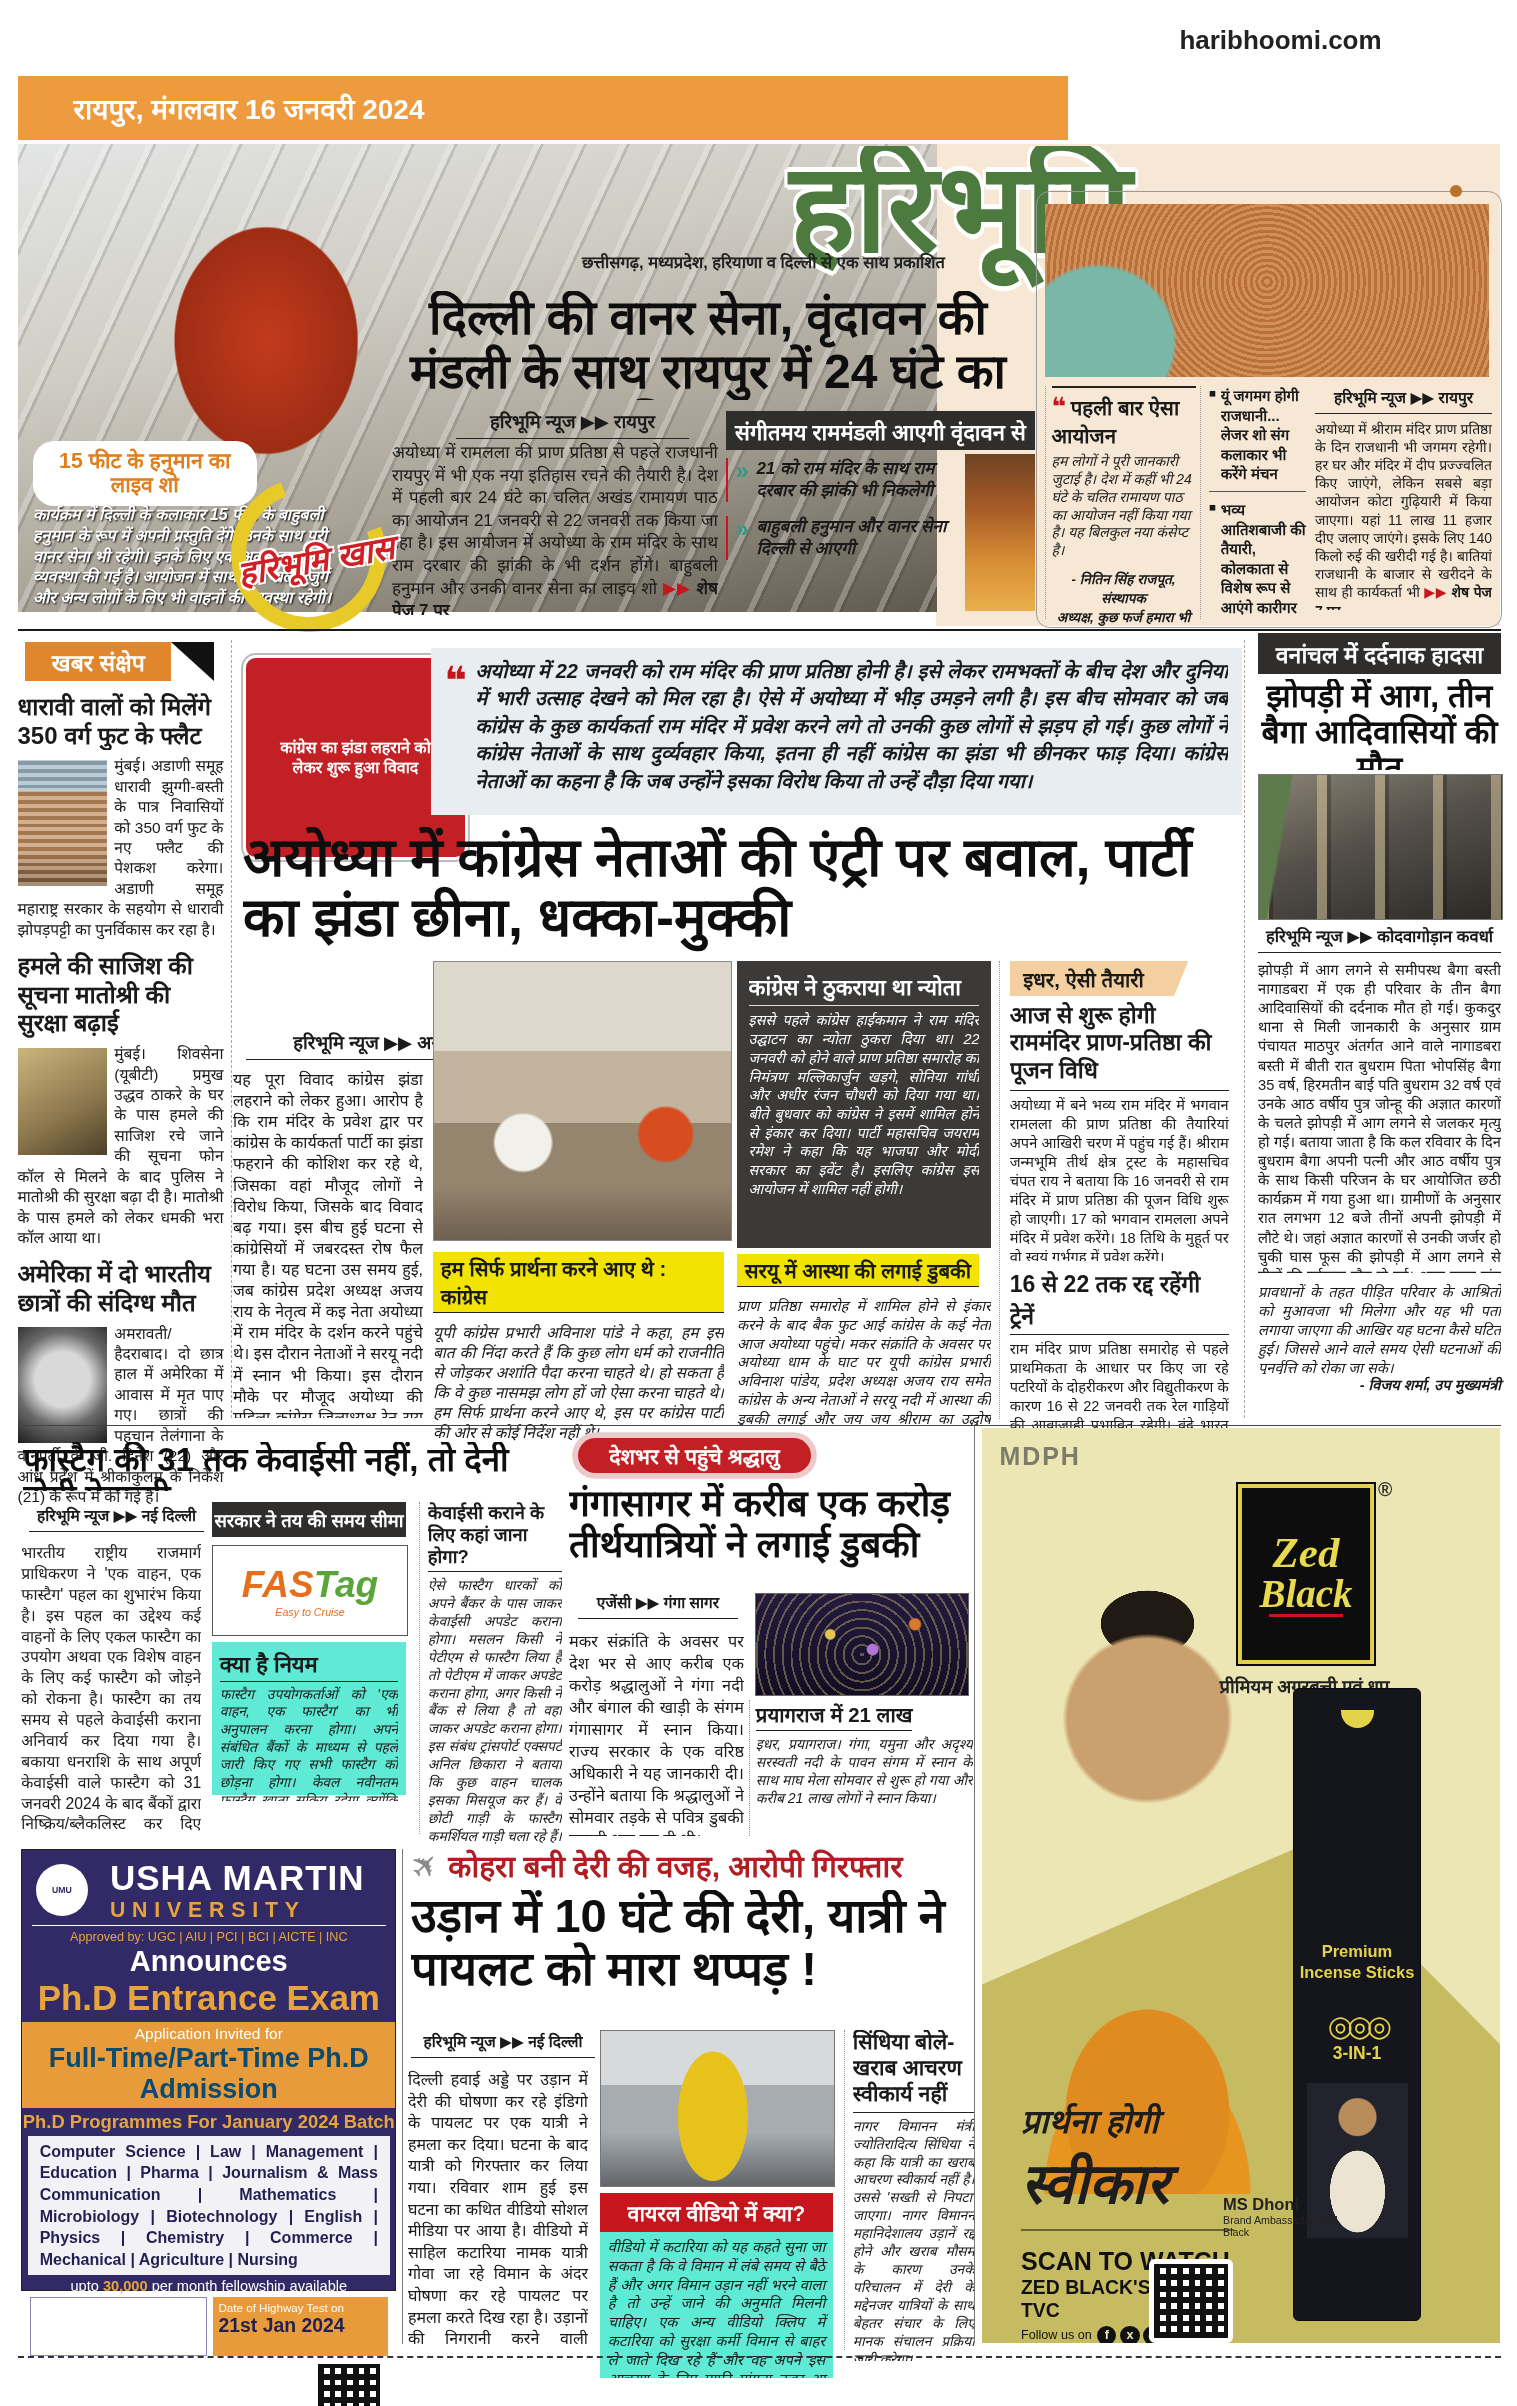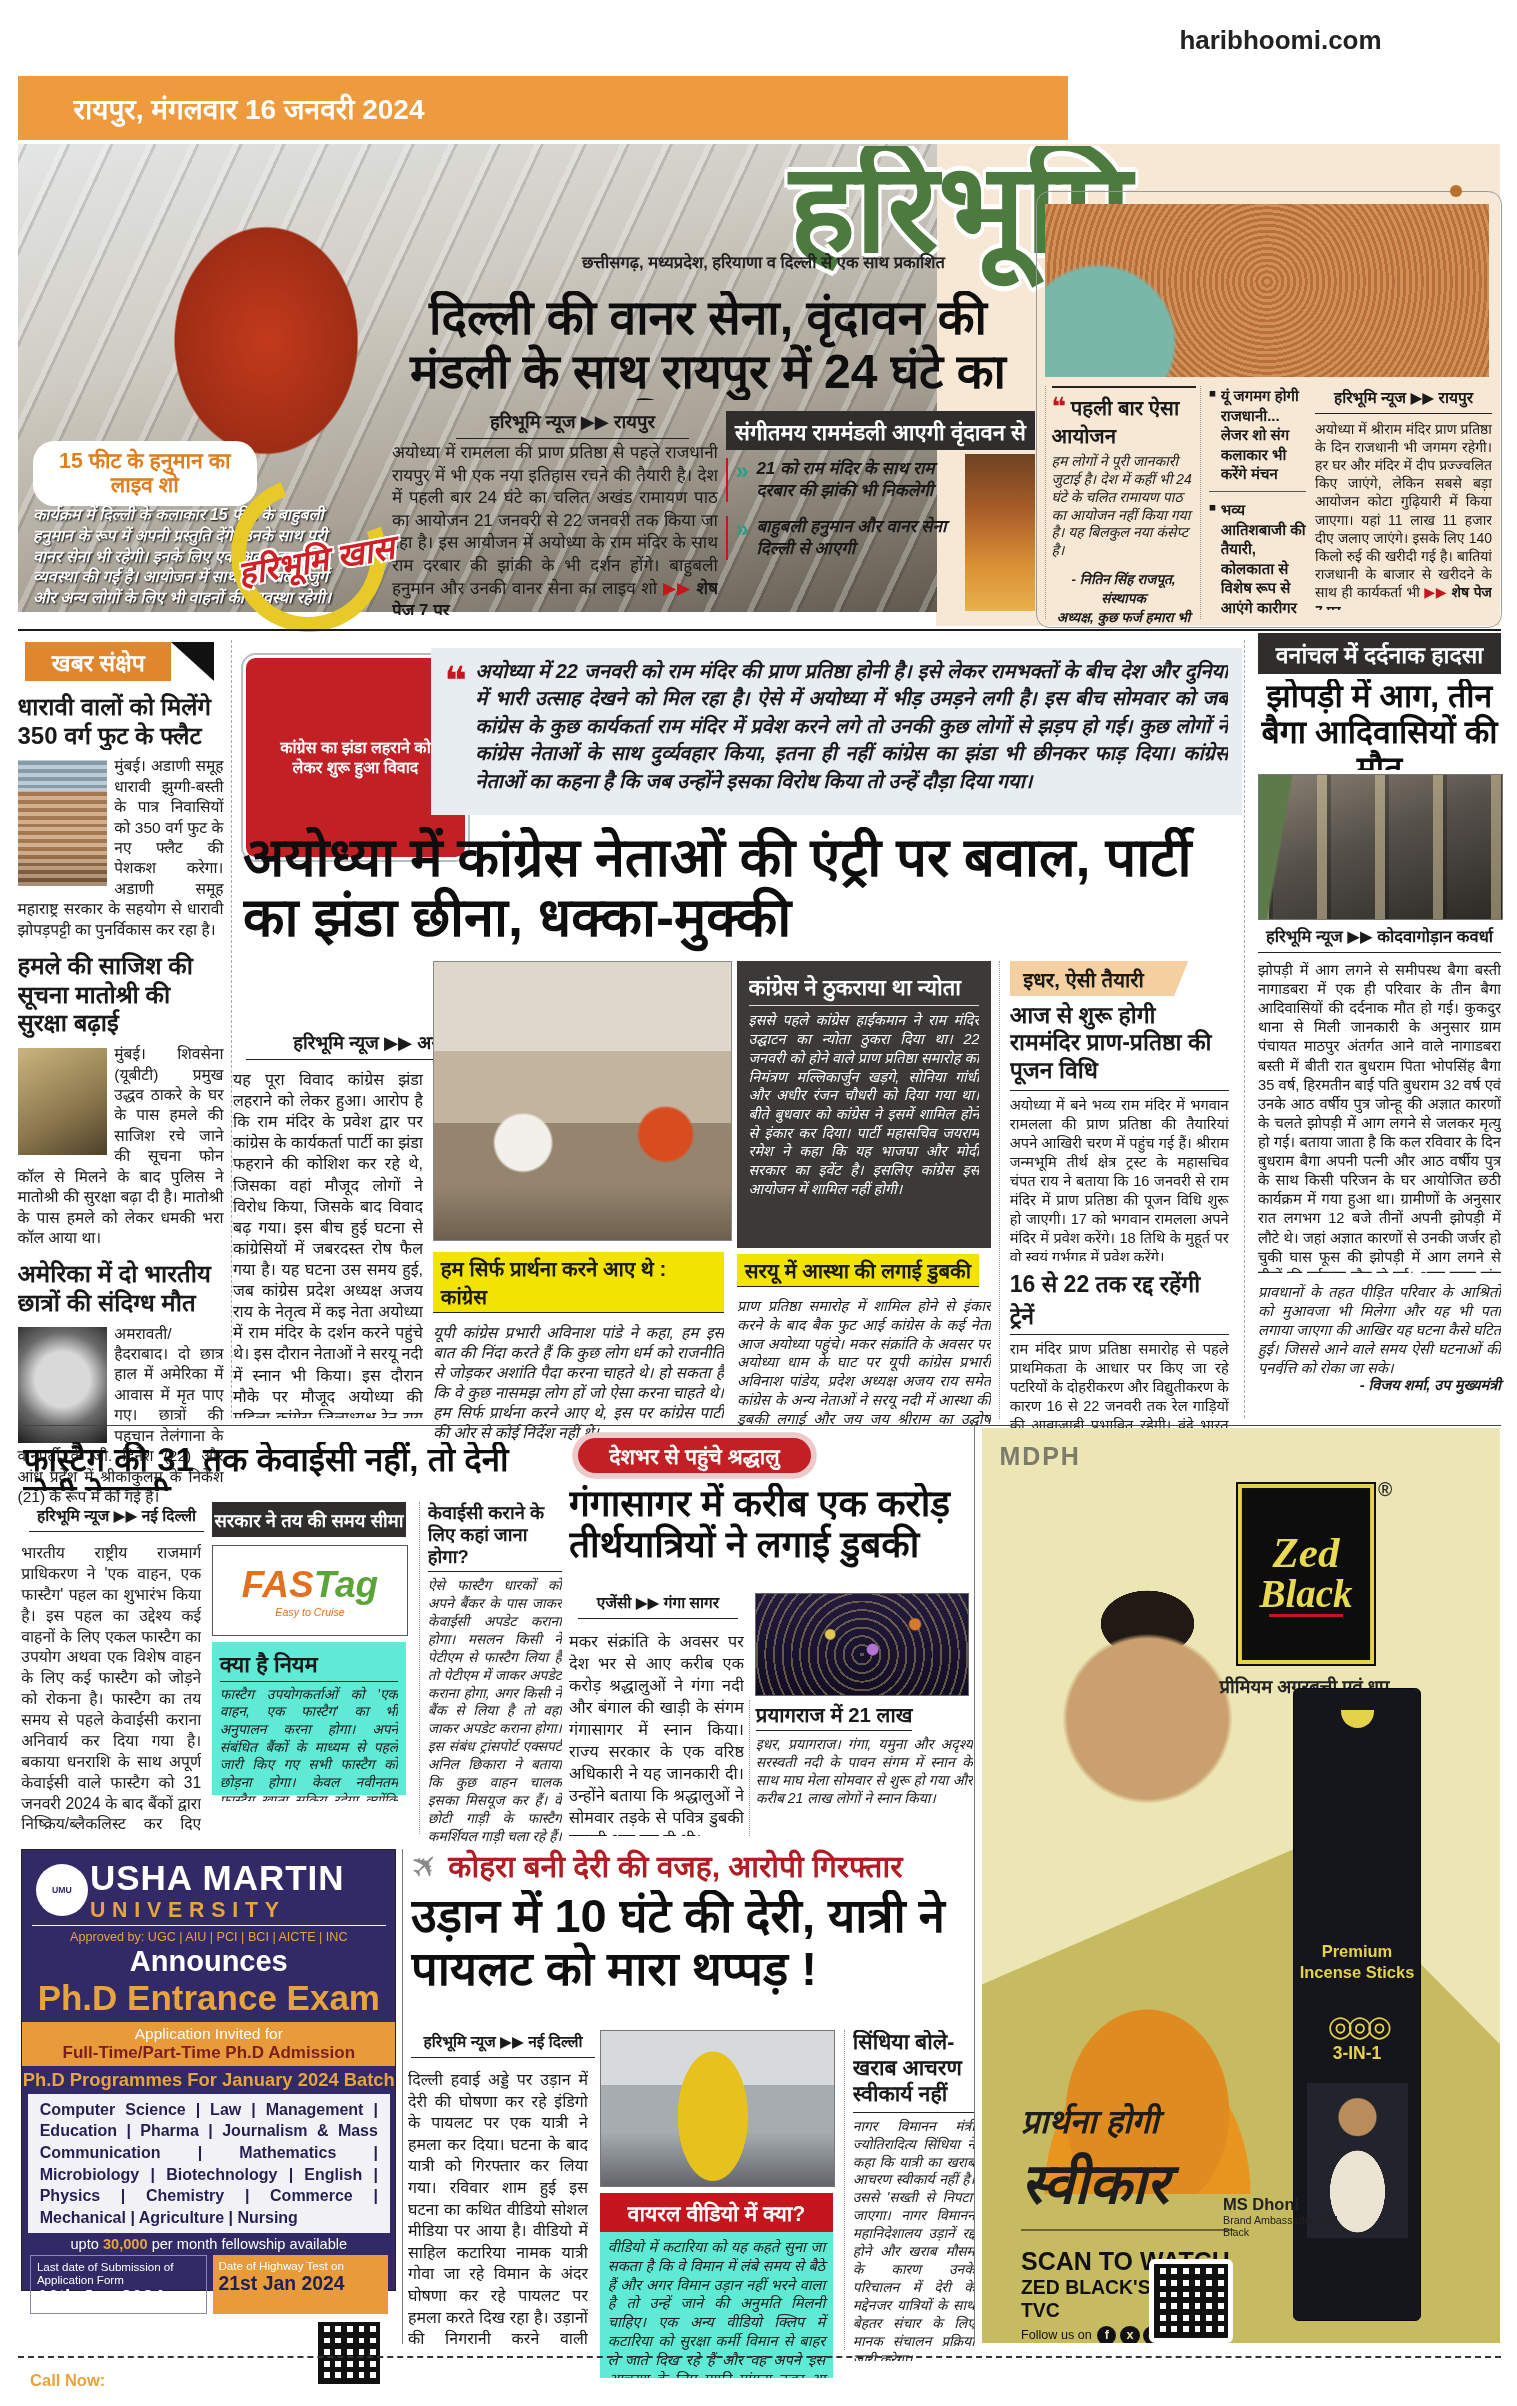--- a/index.html
+++ b/index.html
@@ -257,33 +257,33 @@
   <div class="abs hdl ovh" style="left:569px;top:1483px;width:400px;height:97px;font-size:37px;">गंगासागर में करीब एक करोड़ तीर्थयात्रियों ने लगाई डुबकी</div>
   <div class="abs byline" style="left:578px;top:1591px;width:160px;font-size:15.5px;">एजेंसी ▶▶ गंगा सागर</div>
   <div class="abs just ovh" style="left:569px;top:1630px;width:175px;height:206px;font-size:16.3px;line-height:1.35;">मकर संक्रांति के अवसर पर देश भर से आए करीब एक करोड़ श्रद्धालुओं ने गंगा नदी और बंगाल की खाड़ी के संगम गंगासागर में स्नान किया। राज्य सरकार के एक वरिष्ठ अधिकारी ने यह जानकारी दी। उन्होंने बताया कि श्रद्धालुओं ने सोमवार तड़के से पवित्र डुबकी लगानी शुरू कर दी थी।</div>
   <div class="abs night-photo" style="left:755px;top:1593px;width:212px;height:101px;border:1px solid #666;"></div>
   <div class="abs vdot" style="left:749px;top:1700px;width:217px;height:136px;padding-left:5.8px;">
     <div class="b" style="font-size:20.4px;border-bottom:1.9px solid #222;display:inline-block;padding-bottom:1.9px;">प्रयागराज में 21 लाख</div>
     <div class="i just ovh" style="font-size:14px;line-height:1.3;height:97px;margin-top:3.9px;">इधर, प्रयागराज। गंगा, यमुना और अदृश्य सरस्वती नदी के पावन संगम में स्नान के साथ माघ मेला सोमवार से शुरू हो गया और करीब 21 लाख लोगों ने स्नान किया।</div>
   </div>
 
   <div class="abs navy" style="left:21.3px;top:1849px;width:375px;height:442px;border:1.9px solid #222;box-sizing:border-box;">
-    <div style="display:flex;align-items:center;gap:2px;padding:7.8px 9.7px 1.9px 13.6px;">
+    <div style="display:flex;align-items:center;gap:22px;padding:7.8px 9.7px 1.9px 13.6px;">
       <div style="width:52px;height:52px;border-radius:50%;background:#fff;display:flex;align-items:center;justify-content:center;font-size:8.7px;color:#312a66;text-align:center;font-weight:bold;">UMU</div>
       <div>
         <div class="b" style="font-size:35px;letter-spacing:1px;">USHA MARTIN</div>
         <div class="b" style="font-size:21.3px;color:#e7a33c;letter-spacing:6.8px;">UNIVERSITY</div>
       </div>
     </div>
     <div class="ctr" style="font-size:12.6px;color:#e7a33c;border-top:1.9px solid #fff;padding-top:3.9px;margin:0 9.7px;">Approved by: UGC | AIU | PCI | BCI | AICTE | INC</div>
     <div class="ctr b" style="font-size:29px;margin-top:1.9px;">Announces</div>
     <div class="ctr b" style="font-size:35px;color:#e7a33c;">Ph.D Entrance Exam</div>
     <div class="orangebg ctr" style="margin-top:3.9px;padding:2.9px 0;">
       <div style="font-size:15.5px;color:#fff;">Application Invited for</div>
-      <div class="b" style="font-size:17px;color:#7f1d1d;">Full-Time/Part-Time Ph.D Admission</div>
+      <div class="b" style="font-size:27px;color:#0c4a6e;">Full-Time/Part-Time Ph.D Admission</div>
     </div>
     <div class="ctr b" style="font-size:18.4px;color:#e7a33c;padding:2.9px 0;">Ph.D Programmes For January 2024 Batch</div>
     <div style="background:#f2f2f6;color:#241f52;font-weight:800;font-size:16px;line-height:1.35;text-align:justify;padding:4.9px 11.6px;margin:0 5.8px;">Computer Science | Law | Management | Education | Pharma | Journalism &amp; Mass Communication | Mathematics | Microbiology | Biotechnology | English | Physics | Chemistry | Commerce | Mechanical | Agriculture | Nursing</div>
     <div class="ctr" style="font-size:14.6px;padding:2.9px 0;">
       <span>upto</span>
       <span class="b" style="color:#e7a33c;">30,000</span>
       <span>per month fellowship available</span>
     </div>
     <div style="display:flex;gap:5.8px;padding:0 7.8px;">
       <div style="flex:1;border:1px solid #8a86b8;padding:3.9px 5.8px;">

